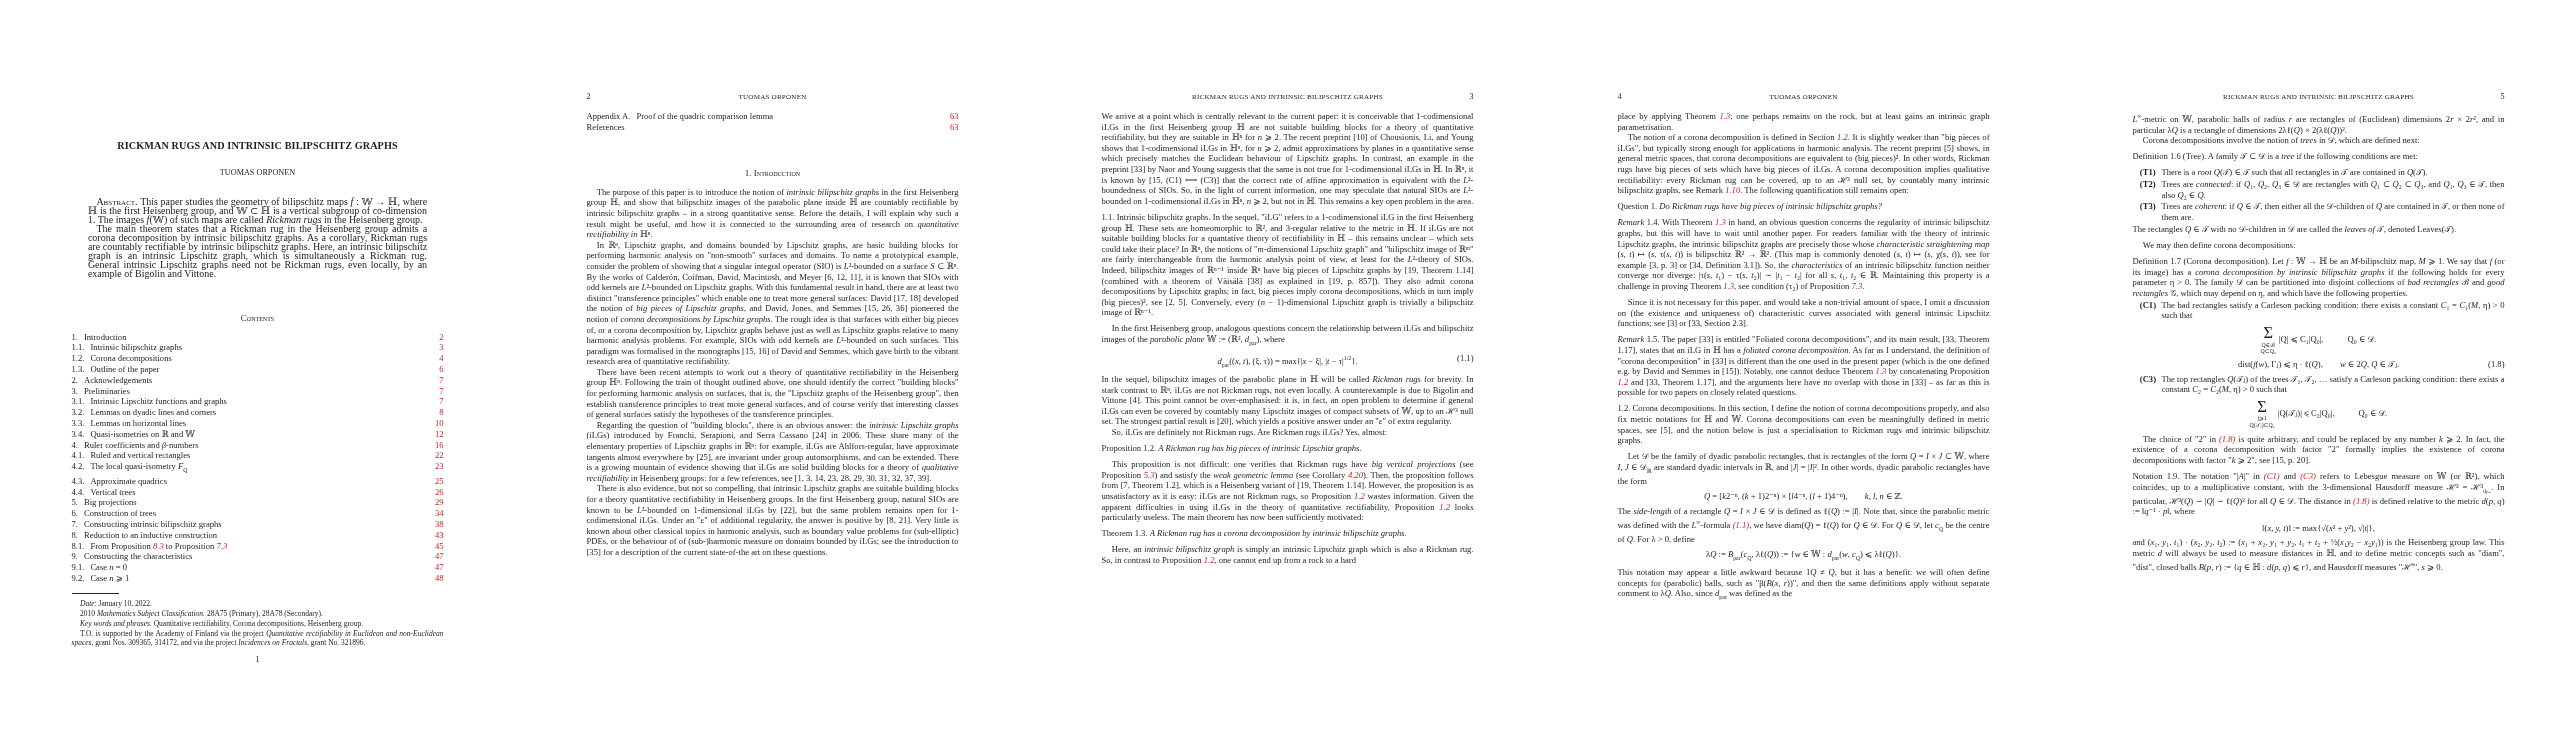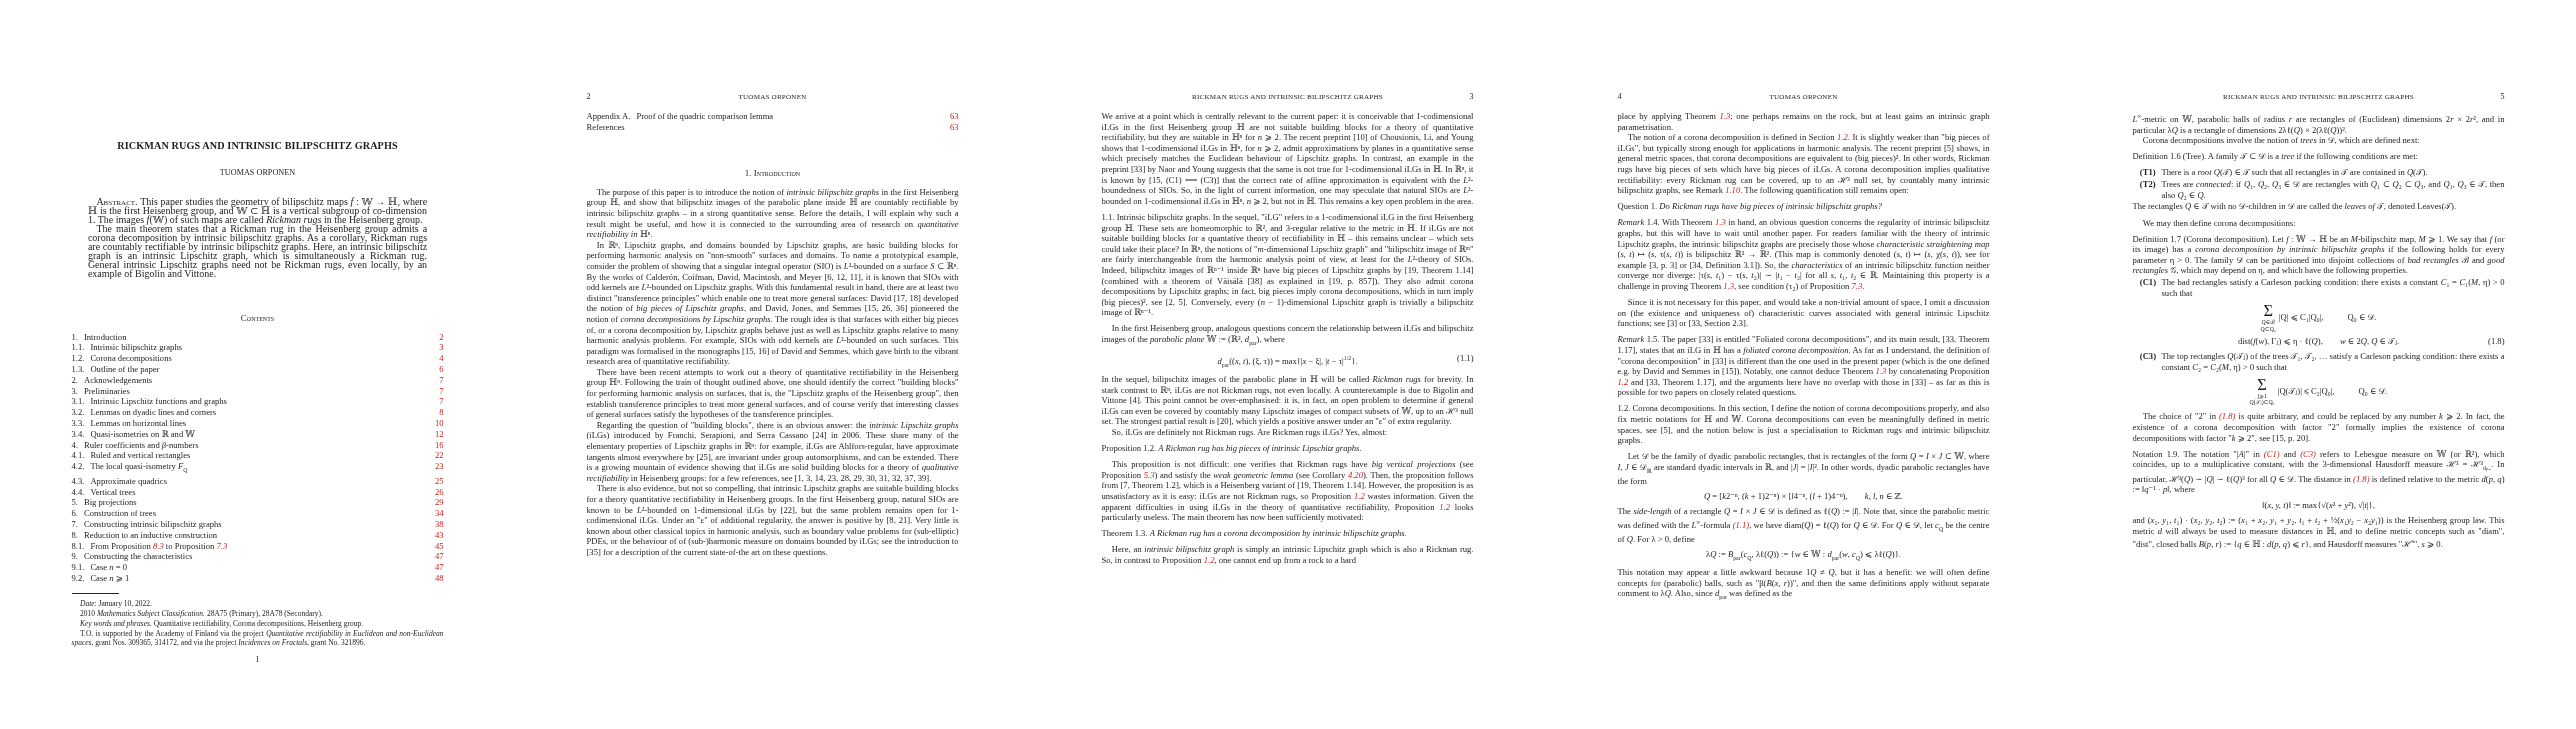--- a/index.html
+++ b/index.html
@@ -249,20 +249,24 @@
           <div class="para">Corona decompositions involve the notion of <span class="r-i">trees</span> in 𝒟, which are defined next:</div>
           <div class="para ni gap"><span class="r-b">Definition 1.6</span> (Tree). A family 𝒯 ⊂ 𝒟 is a <span class="r-i">tree</span> if the following conditions are met:</div>
           <div class="li">
             <span class="lim">(T1)</span>
             <span class="lit">There is a <span class="r-i">root</span> <span class="r-i">Q</span>(𝒯) ∈ 𝒯 such that all rectangles in 𝒯 are contained in <span class="r-i">Q</span>(𝒯).</span>
           </div>
           <div class="li">
             <span class="lim">(T2)</span>
             <span class="lit">Trees are <span class="r-i">connected</span>: if <span class="r-i">Q</span>₁, <span class="r-i">Q</span>₂, <span class="r-i">Q</span>₃ ∈ 𝒟 are rectangles with <span class="r-i">Q</span>₁ ⊂ <span class="r-i">Q</span>₂ ⊂ <span class="r-i">Q</span>₃, and <span class="r-i">Q</span>₁, <span class="r-i">Q</span>₃ ∈ 𝒯, then also <span class="r-i">Q</span>₂ ∈ <span class="r-i">Q</span>.</span>
           </div>
+          <div class="li">
+            <span class="lim">(T3)</span>
+            <span class="lit">Trees are <span class="r-i">coherent</span>: if <span class="r-i">Q</span> ∈ 𝒯, then either all the 𝒟-children of <span class="r-i">Q</span> are contained in 𝒯, or then none of them are.</span>
+          </div>
           <div class="para ni">The rectangles <span class="r-i">Q</span> ∈ 𝒯 with no 𝒟-children in 𝒟 are called the <span class="r-i">leaves of</span> 𝒯, denoted <span class="r-b">Leaves</span>(𝒯).</div>
           <div class="para gap">We may then define corona decompositions:</div>
           <div class="para ni"><span class="r-b">Definition 1.7</span> (Corona decomposition). Let <span class="r-i">f</span> : 𝕎 → ℍ be an <span class="r-i">M</span>-bilipschitz map, <span class="r-i">M</span> ⩾ 1. We say that <span class="r-i">f</span> (or its image) has a <span class="r-i">corona decomposition by intrinsic bilipschitz graphs</span> if the following holds for every parameter η &gt; 0. The family 𝒟 can be partitioned into disjoint collections of <span class="r-i">bad rectangles</span> ℬ and <span class="r-i">good rectangles</span> 𝒢, which may depend on η, and which have the following properties.</div>
           <div class="li">
             <span class="lim">(C1)</span>
             <span class="lit">The bad rectangles satisfy a Carleson packing condition: there exists a constant <span class="r-i">C</span>₁ = <span class="r-i">C</span>₁(<span class="r-i">M</span>, η) &gt; 0 such that</span>
           </div>
           <div class="eq">
             <span class="sumwrap">
               <span class="sigstack">

